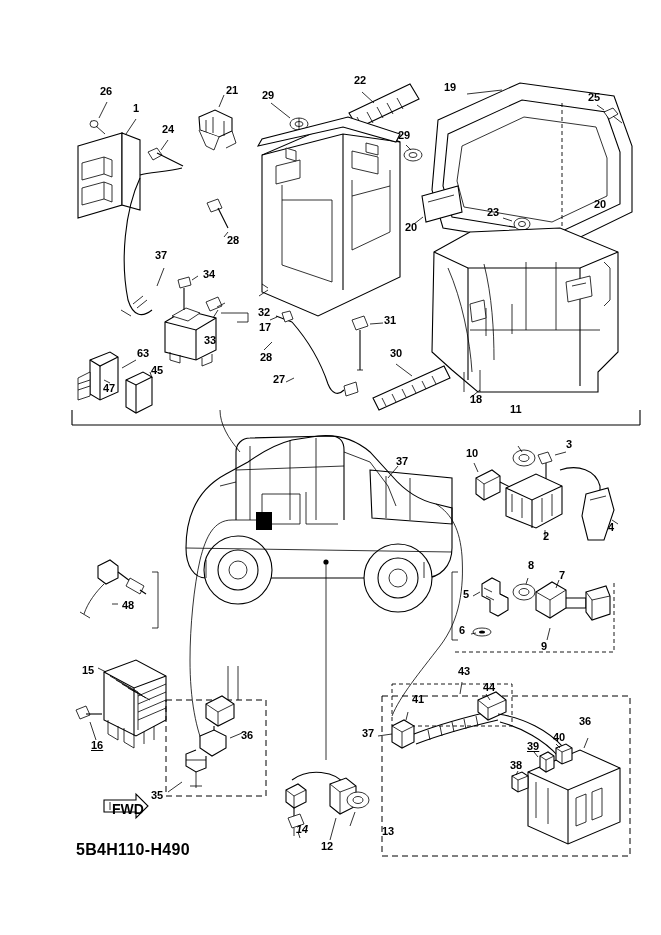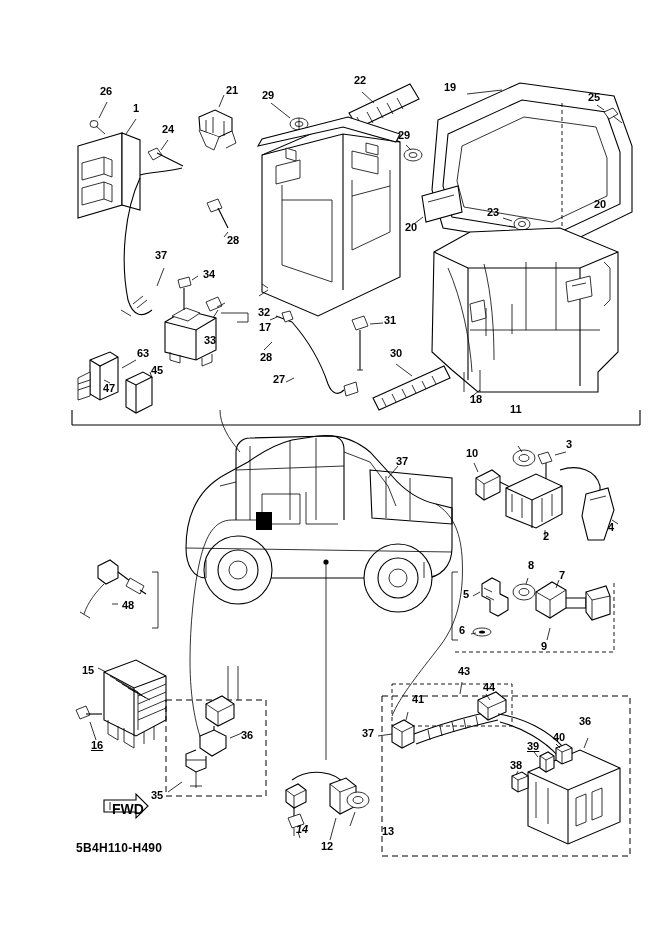--- a/index.html
+++ b/index.html
@@ -22,21 +22,21 @@
     font-family: "Liberation Sans", sans-serif;
     font-size: 11px;
     font-weight: bold;
     color: #000000;
     white-space: nowrap;
     line-height: 1;
   }
   .partcode {
     position: absolute;
     font-family: "Liberation Sans", sans-serif;
-    font-size: 12px;
+    font-size: 16px;
     font-weight: bold;
     color: #000000;
     letter-spacing: 0.3px;
   }
   .fwd-label {
     position: absolute;
     font-family: "Liberation Sans", sans-serif;
     font-size: 14px;
     font-weight: bold;
     color: #000000;

